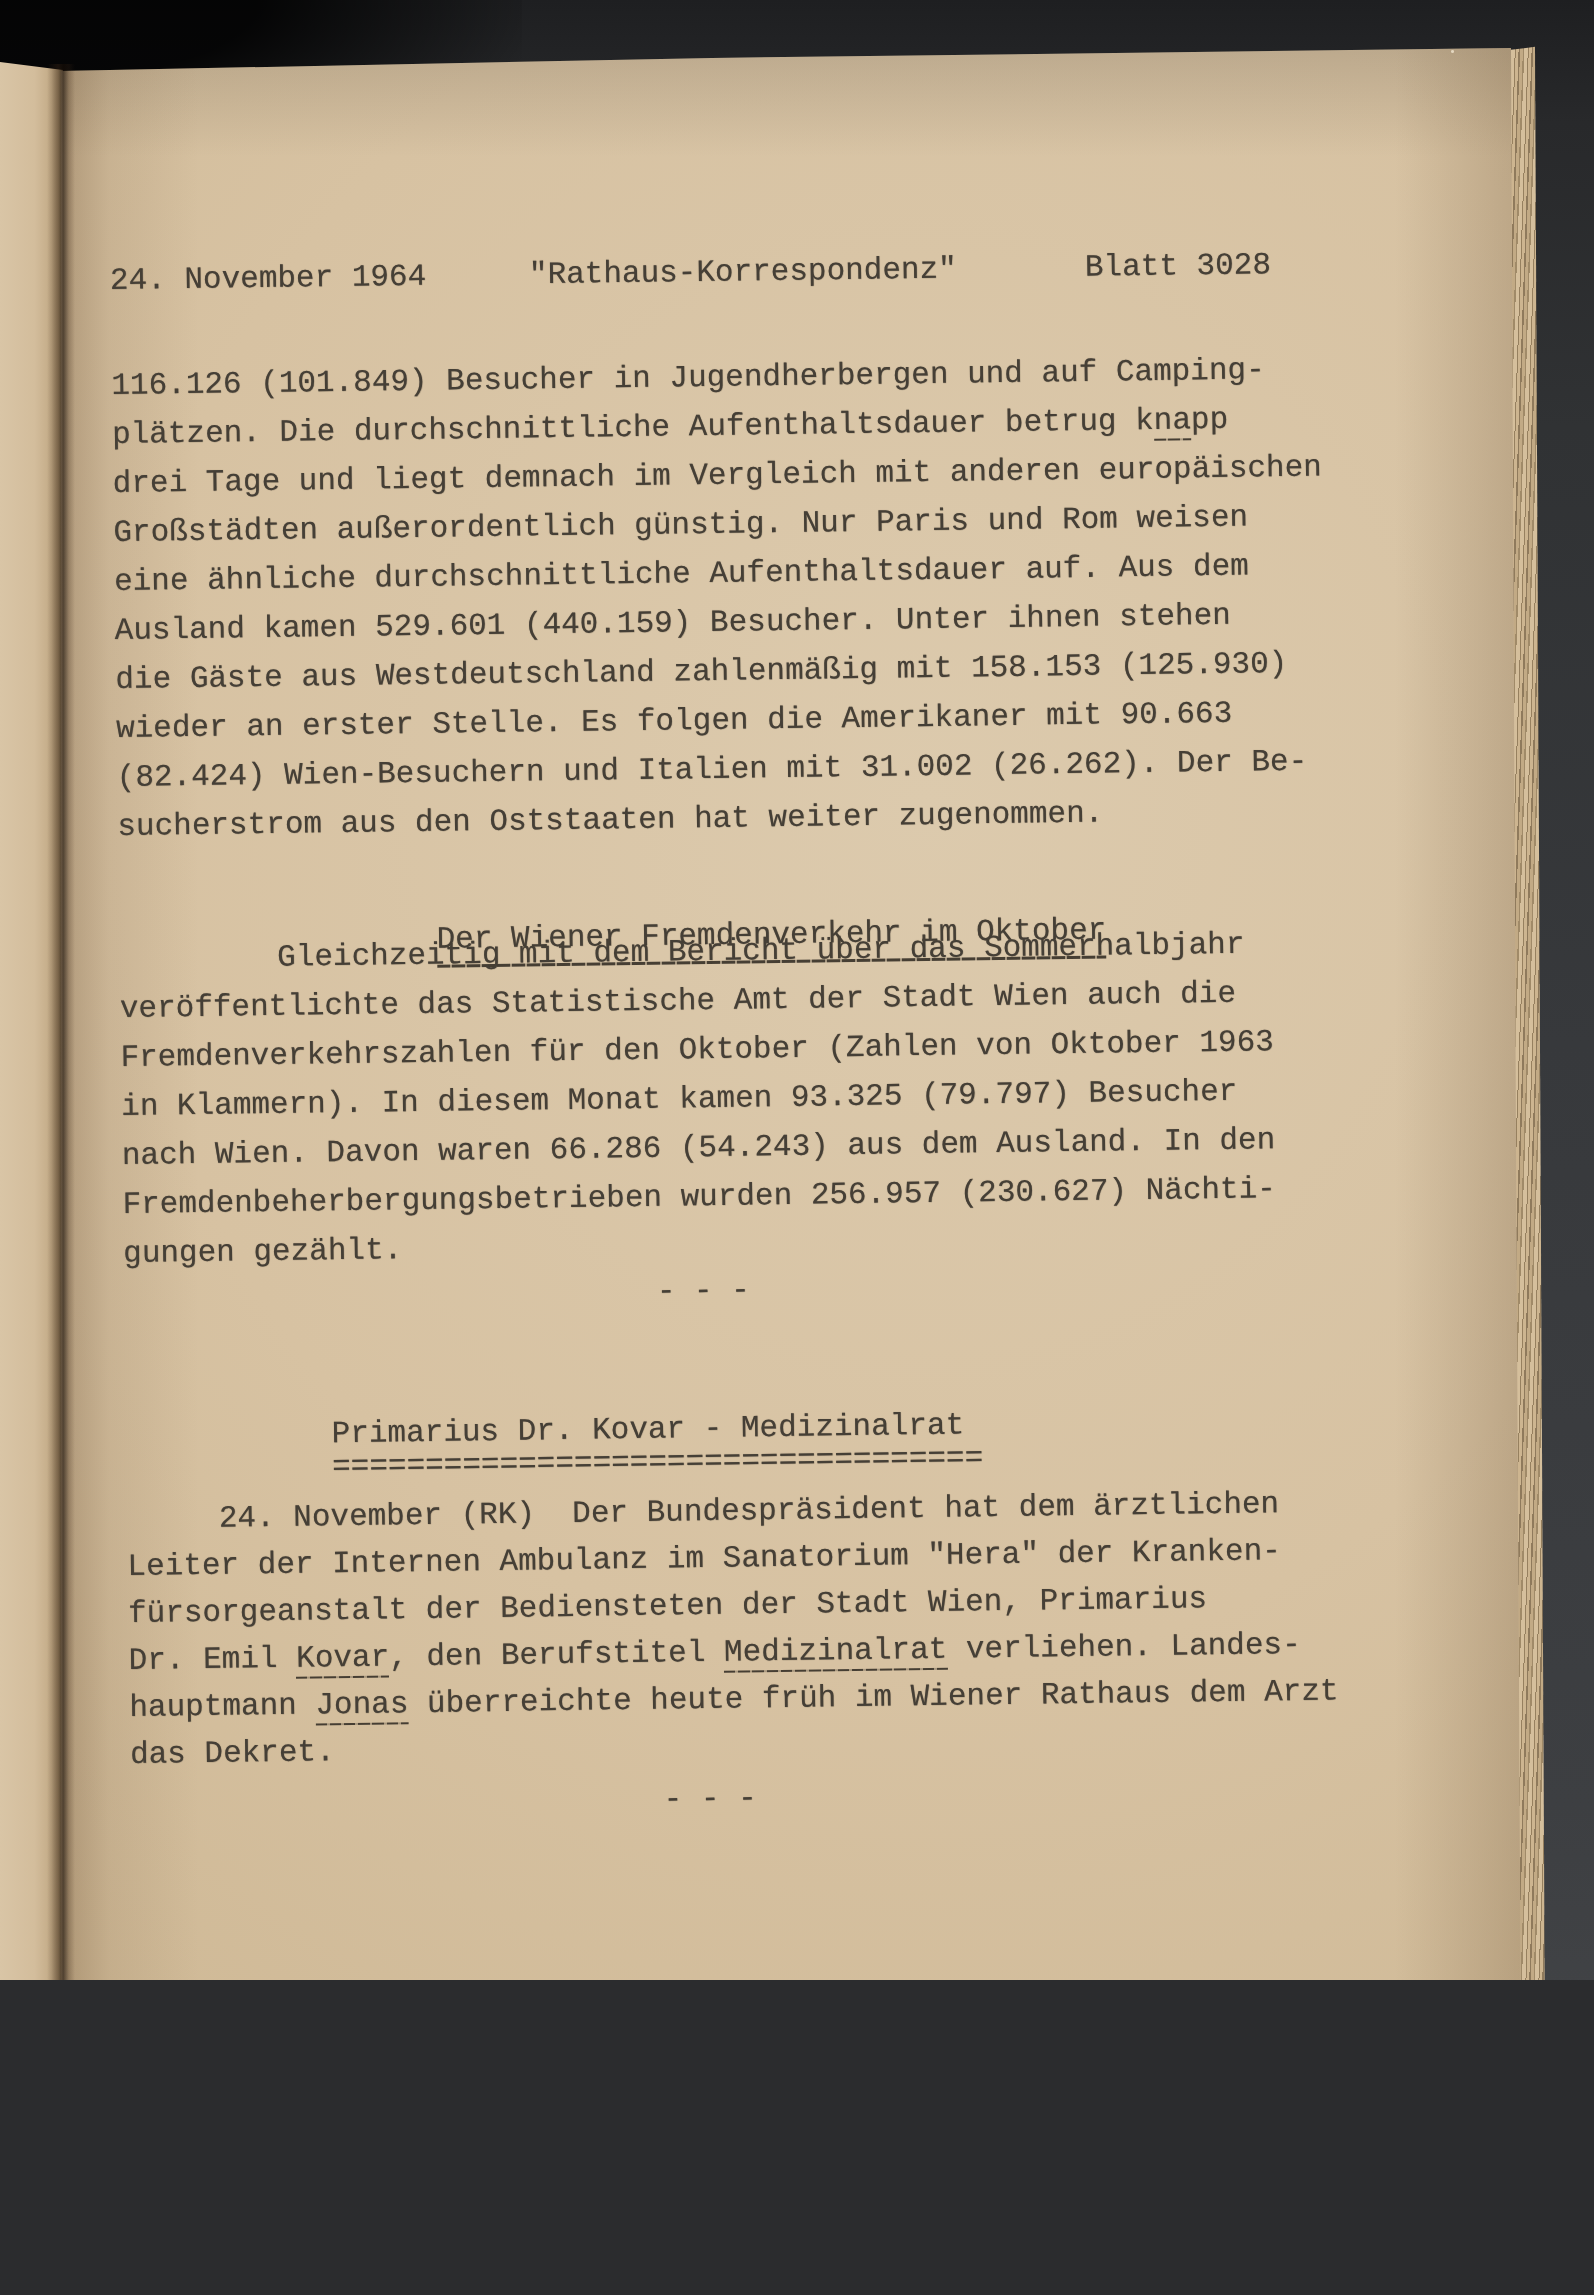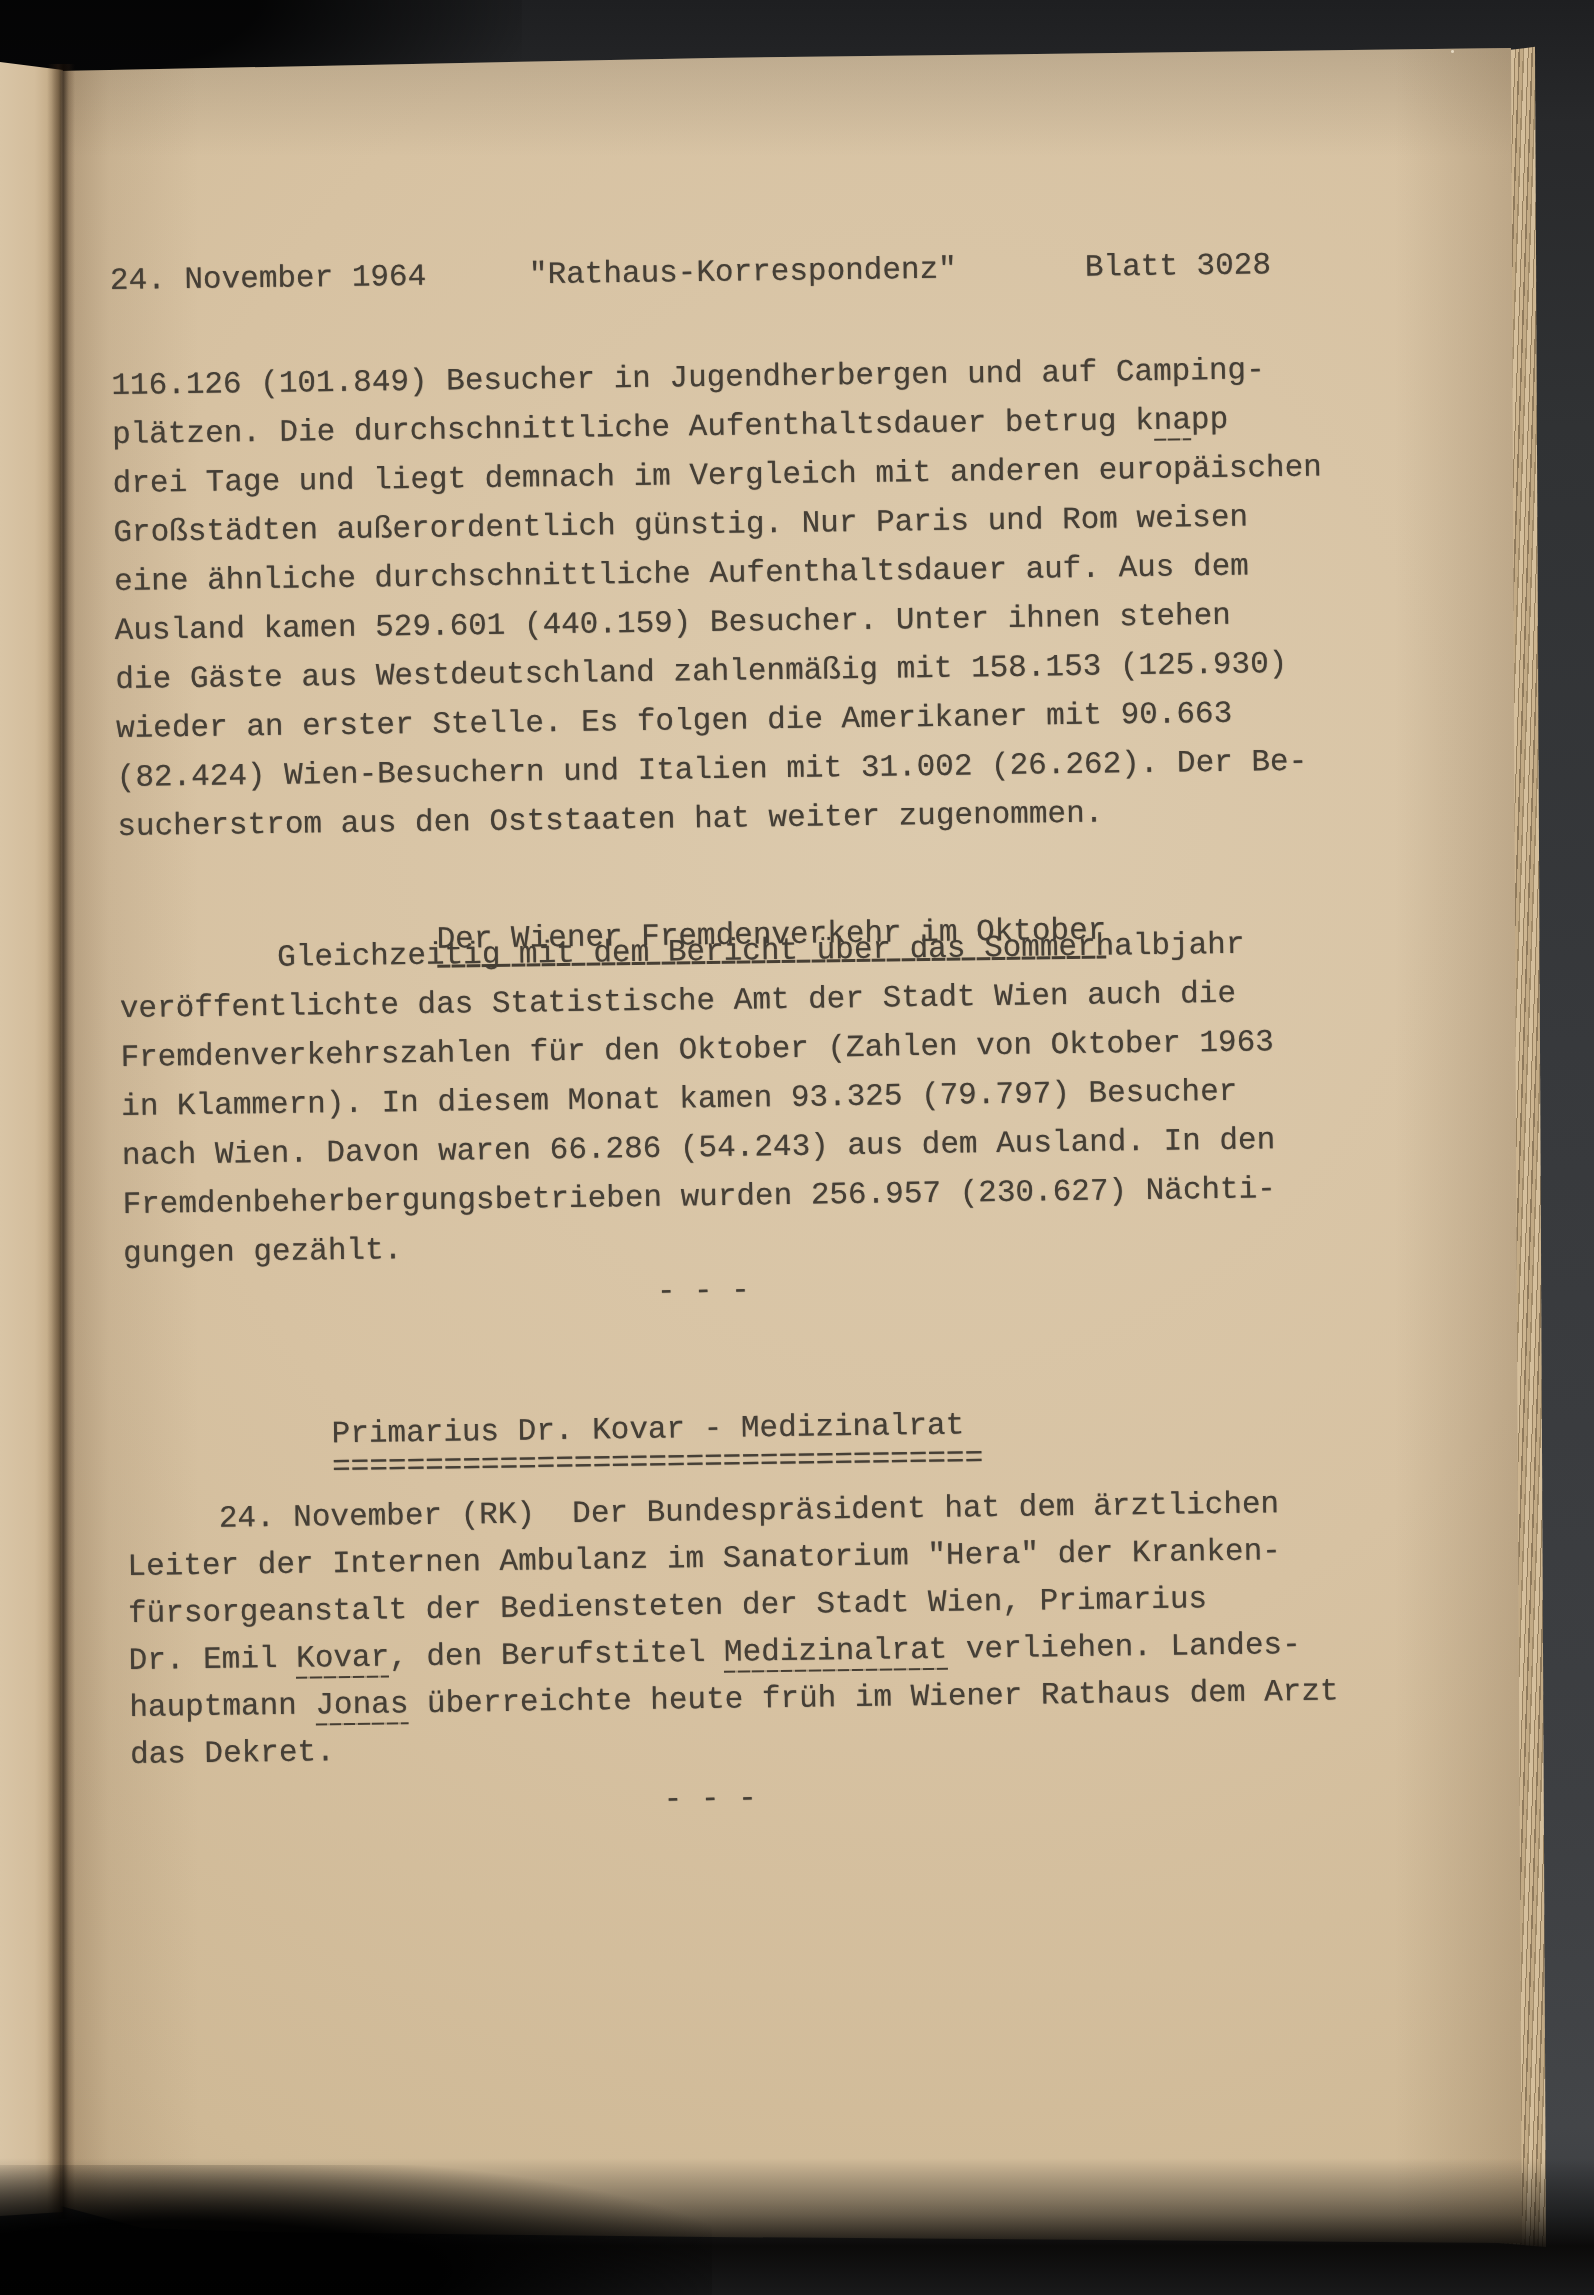--- a/index.html
+++ b/index.html
@@ -1,19 +1,19 @@
 <!DOCTYPE html>
 <html style="font-size:7.6px"><head>
 <meta charset="utf-8">
 <style>
   html,body{margin:0;padding:0;background:#2b2c2e;}
   body{width:1594px;height:2295px;overflow:hidden;
        font-family:"Liberation Mono","DejaVu Sans Mono",monospace;}
 
-  .scene{position:relative;width:1594px;height:2295px;overflow:hidden;
+  .scene{position:relative;width:1594px;height:1980px;overflow:hidden;
     background:linear-gradient(180deg,#1e1f21 0px,#28292b 123px,#303234 427px,
                #37393c 1044px,#3d3f42 1804px,#434548 2127px,#37393b 2295px);}
 
   .top-shadow{position:absolute;left:0;top:0;width:522px;height:180px;
     background:radial-gradient(ellipse at 12% 0%,rgba(0,0,0,0.85) 30%,rgba(0,0,0,0) 75%);}
 
   .bottom-shadow{position:absolute;left:0;top:2158px;width:1594px;height:138px;
     background:linear-gradient(180deg,rgba(0,0,0,0) 0px,rgba(0,0,0,0.5) 57px,
                rgba(6,5,4,0.9) 88px,rgba(24,24,25,0.95) 138px);}
   .bottom-shadow-left{position:absolute;left:0;top:2165px;width:712px;height:131px;

